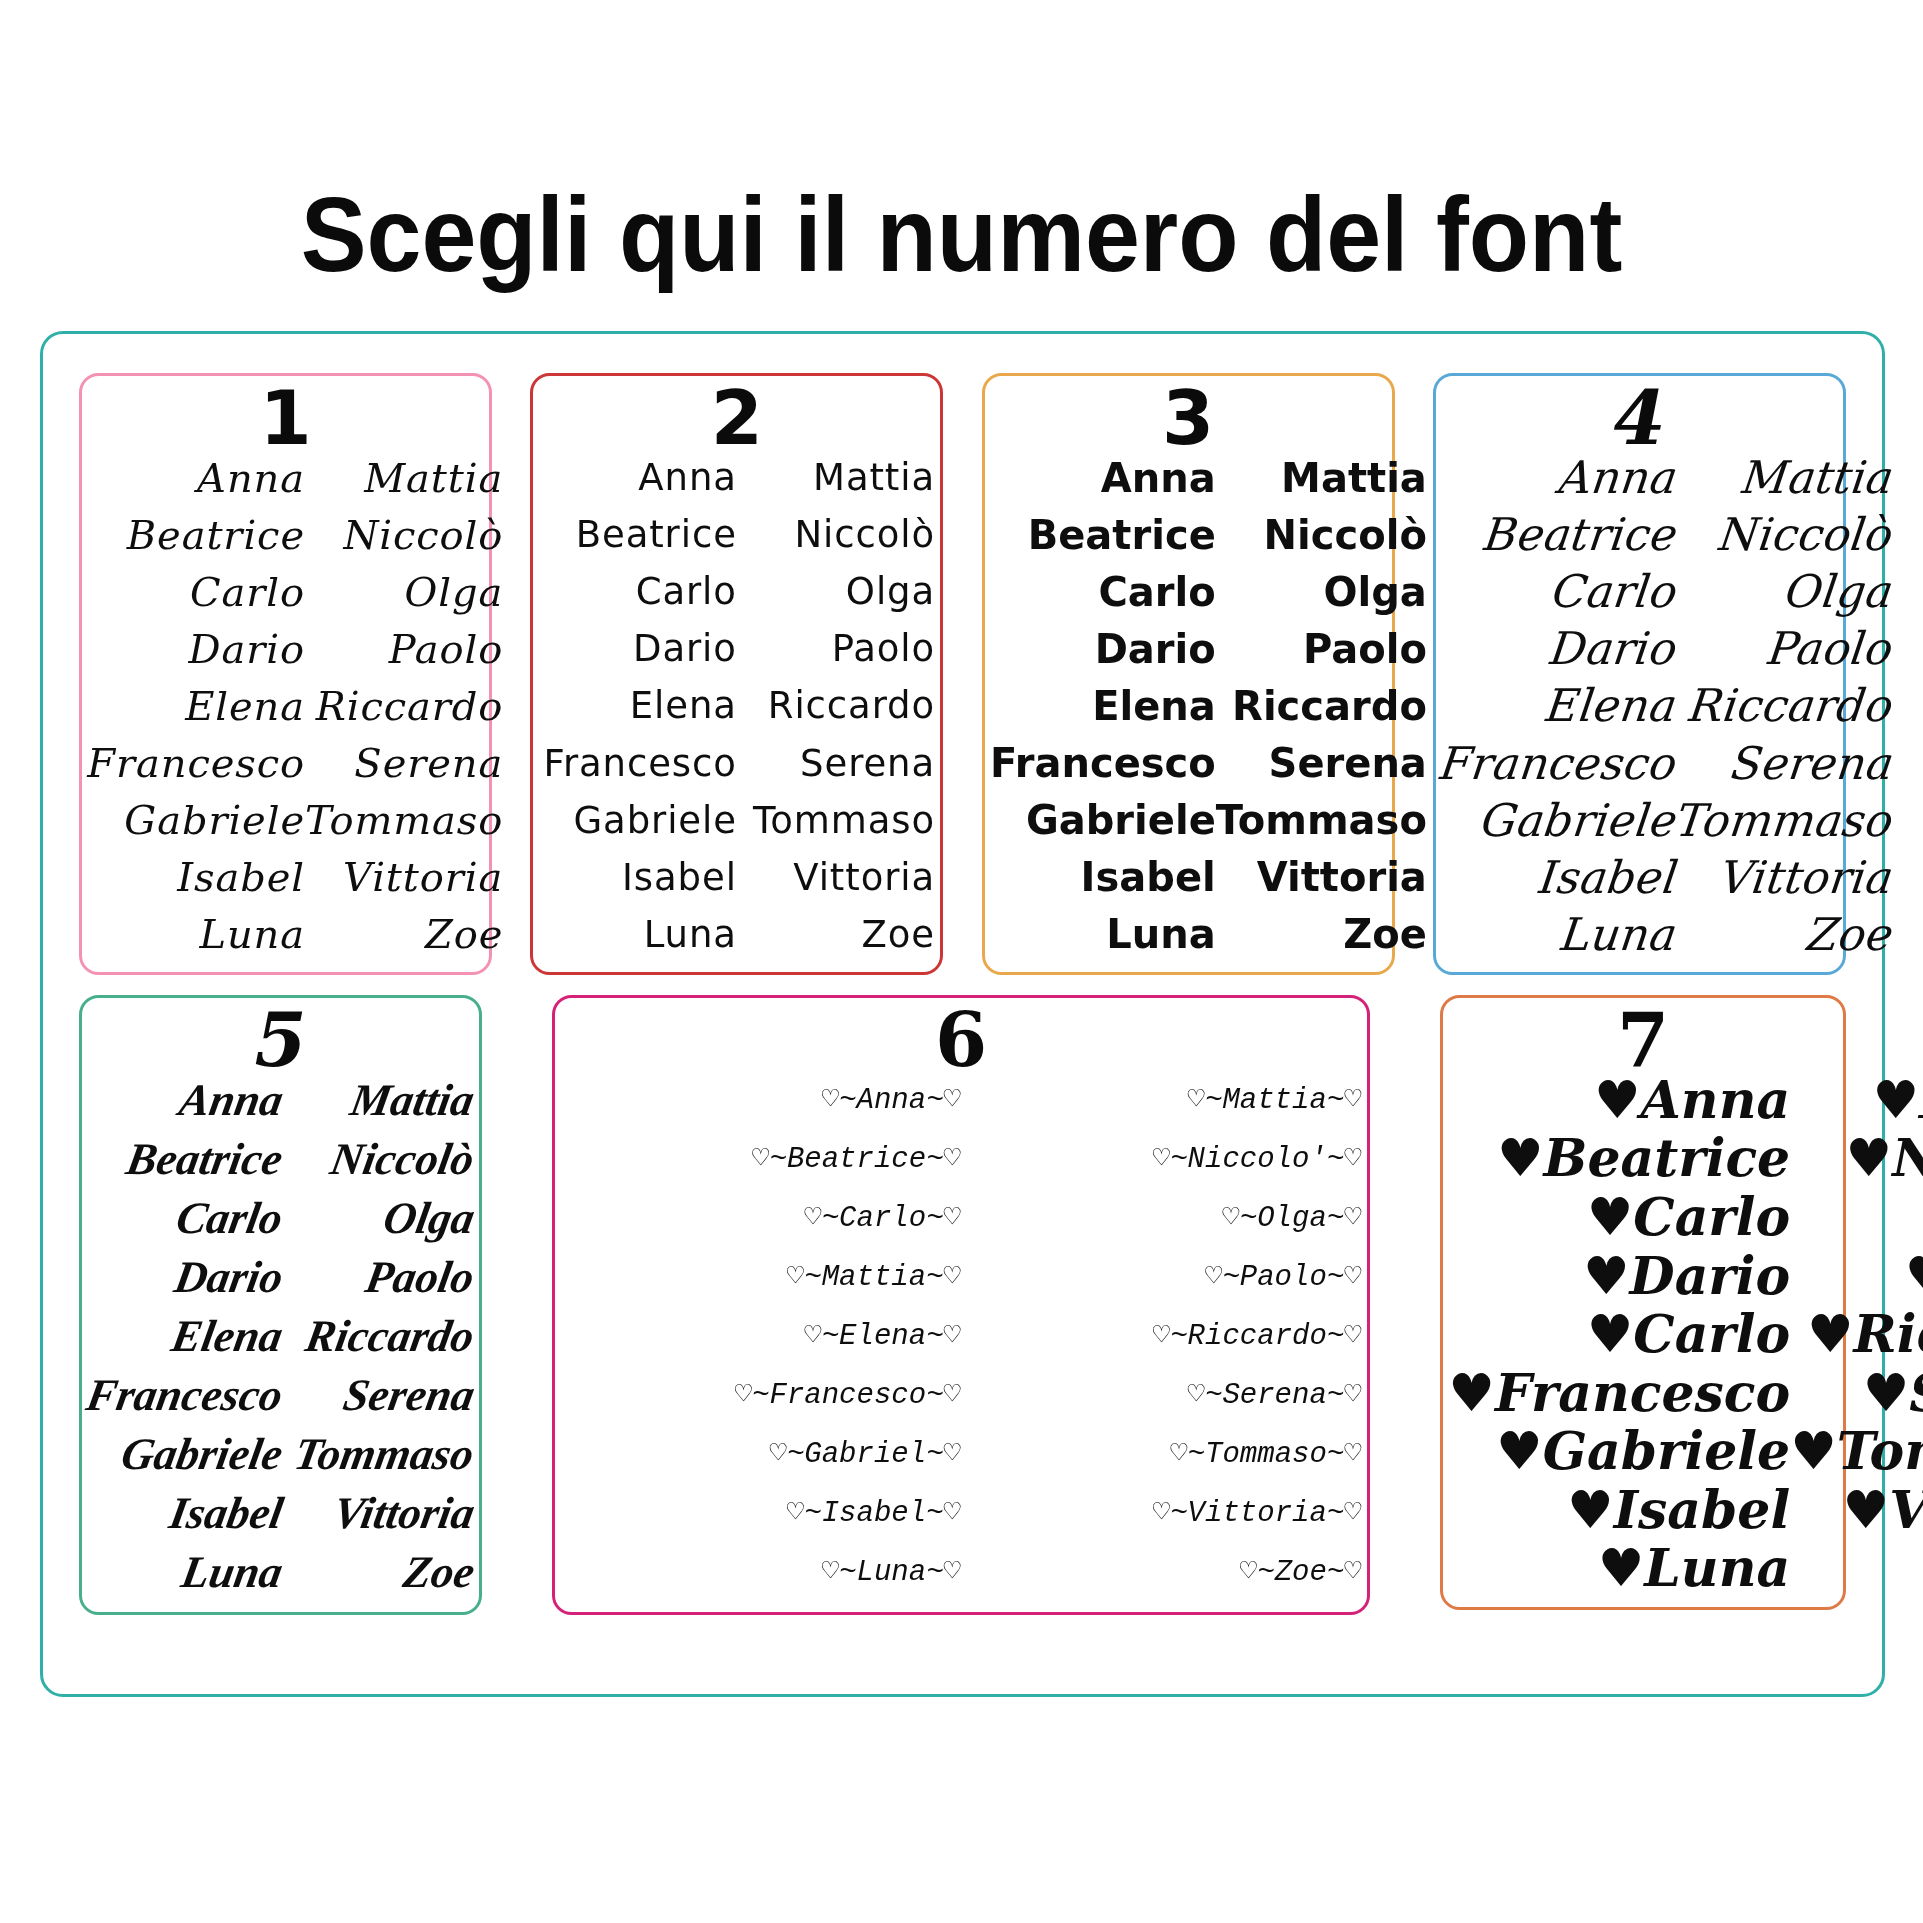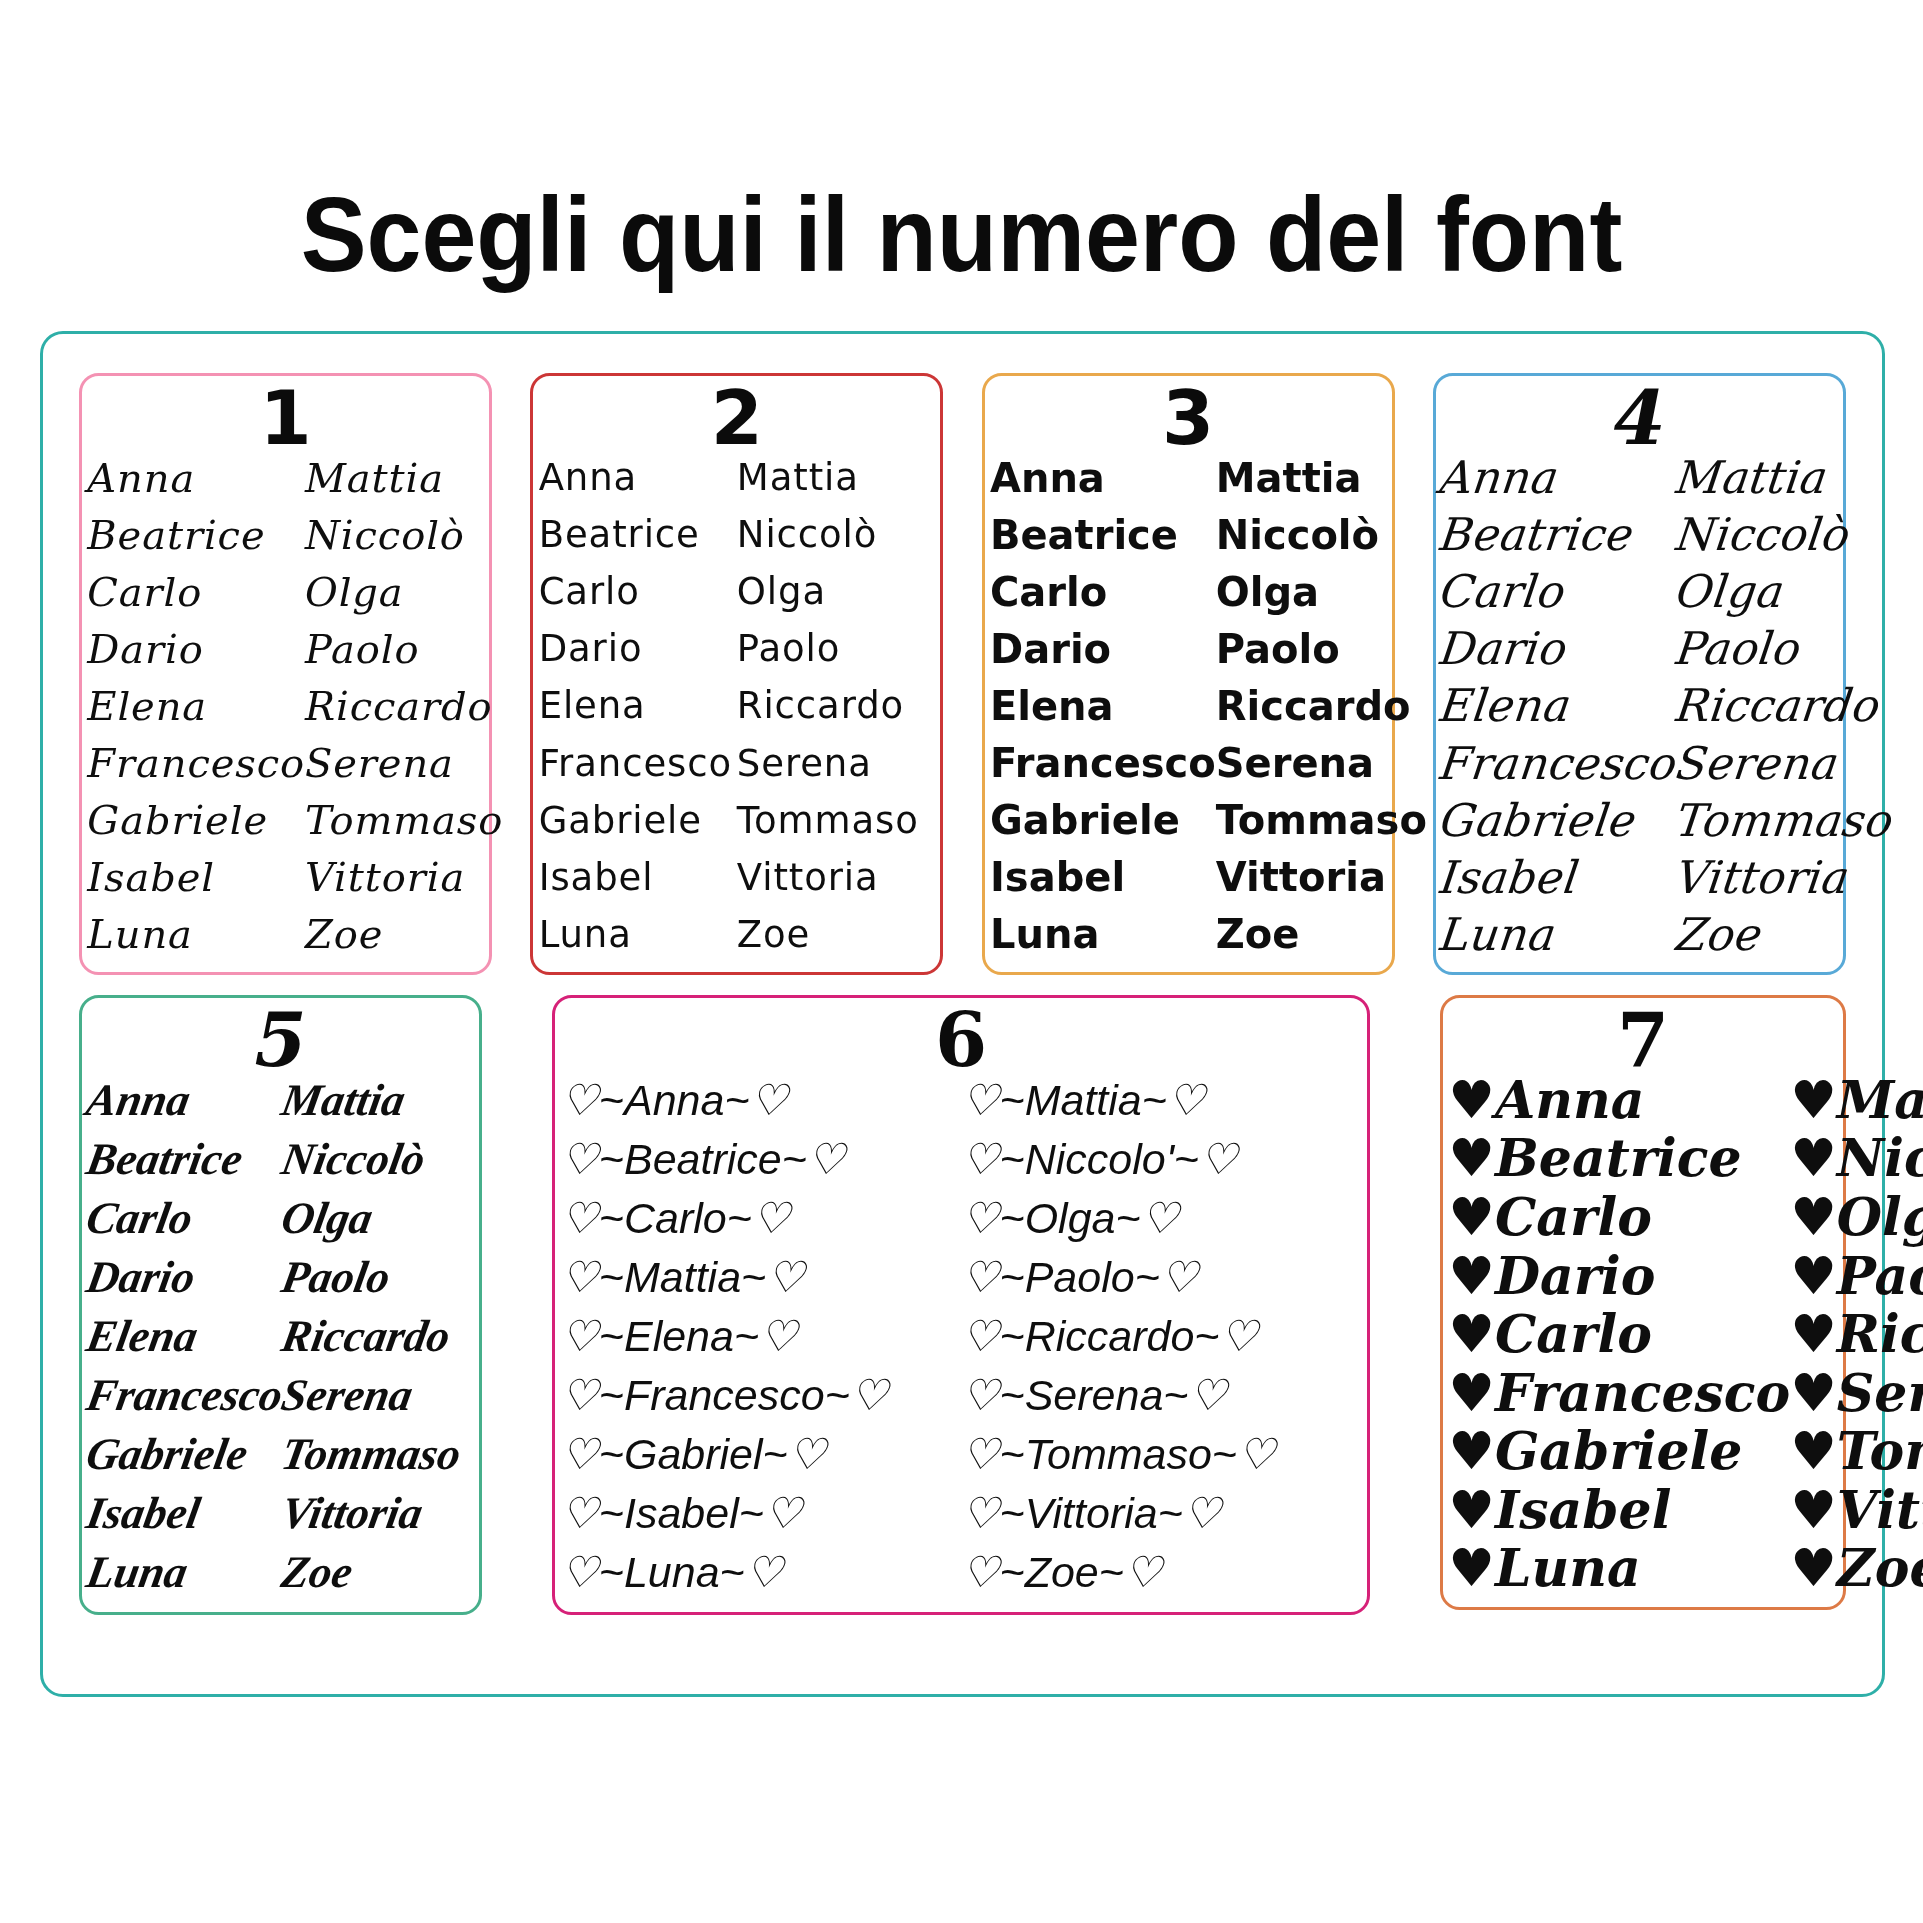--- a/index.html
+++ b/index.html
@@ -19,29 +19,29 @@
   .row1 .panel{width:413px;height:602px;}
   .p5{width:403px;height:620px;}
   .p6{width:818px;height:620px;}
   .p7{width:406px;height:615px;}
   .num{text-align:center;font-weight:bold;font-size:75px;line-height:.95;margin-top:1.8px;
        font-family:"DejaVu Sans",sans-serif;color:#0b0b0b;}
   .p4 .num,.p5 .num,.p6 .num,.p7 .num{font-family:"DejaVu Serif",serif;}
   .p4 .num,.p5 .num{font-style:italic;}
   .cols{flex:1;display:flex;margin-top:-5.3px;}
   .col{flex:1;display:flex;flex-direction:column;justify-content:space-around;
-       align-items:flex-start;overflow:visible;}
+       align-items:flex-end;overflow:visible;}
   .name{white-space:nowrap;line-height:1;color:#0e0e0e;}
   
   .p1 .name{font-family:"DejaVu Serif",serif;font-style:italic;font-size:40px;letter-spacing:0.9px;}
   .p2 .name{font-family:"DejaVu Sans",sans-serif;font-size:37px;letter-spacing:0.9px;}
   .p3 .name{font-family:"DejaVu Sans",sans-serif;font-weight:bold;font-size:40px;}
   .p4 .name{font-family:"DejaVu Serif",serif;font-style:italic;font-size:45px;transform:skewX(-8deg);}
   .p5 .name{font-family:"Liberation Serif",serif;font-style:italic;font-weight:bold;font-size:45px;transform:skewX(-10deg);}
-  .p6 .name{font-family:Liberation Sans, sans-serif;font-style:italic;font-size:43px;}
+  .p6 .name{font-family:Liberation Mono, monospace;font-style:italic;font-size:29px;}
   .p7 .name{font-family:"DejaVu Serif",serif;font-style:italic;font-weight:bold;font-size:52px;}
 </style>
 </head>
 <body>
 
 <div class="page">
 
   <h1 class="title">Scegli qui il numero del font</h1>
 
   <div class="board" style="border-color: rgb(46, 175, 168);">

